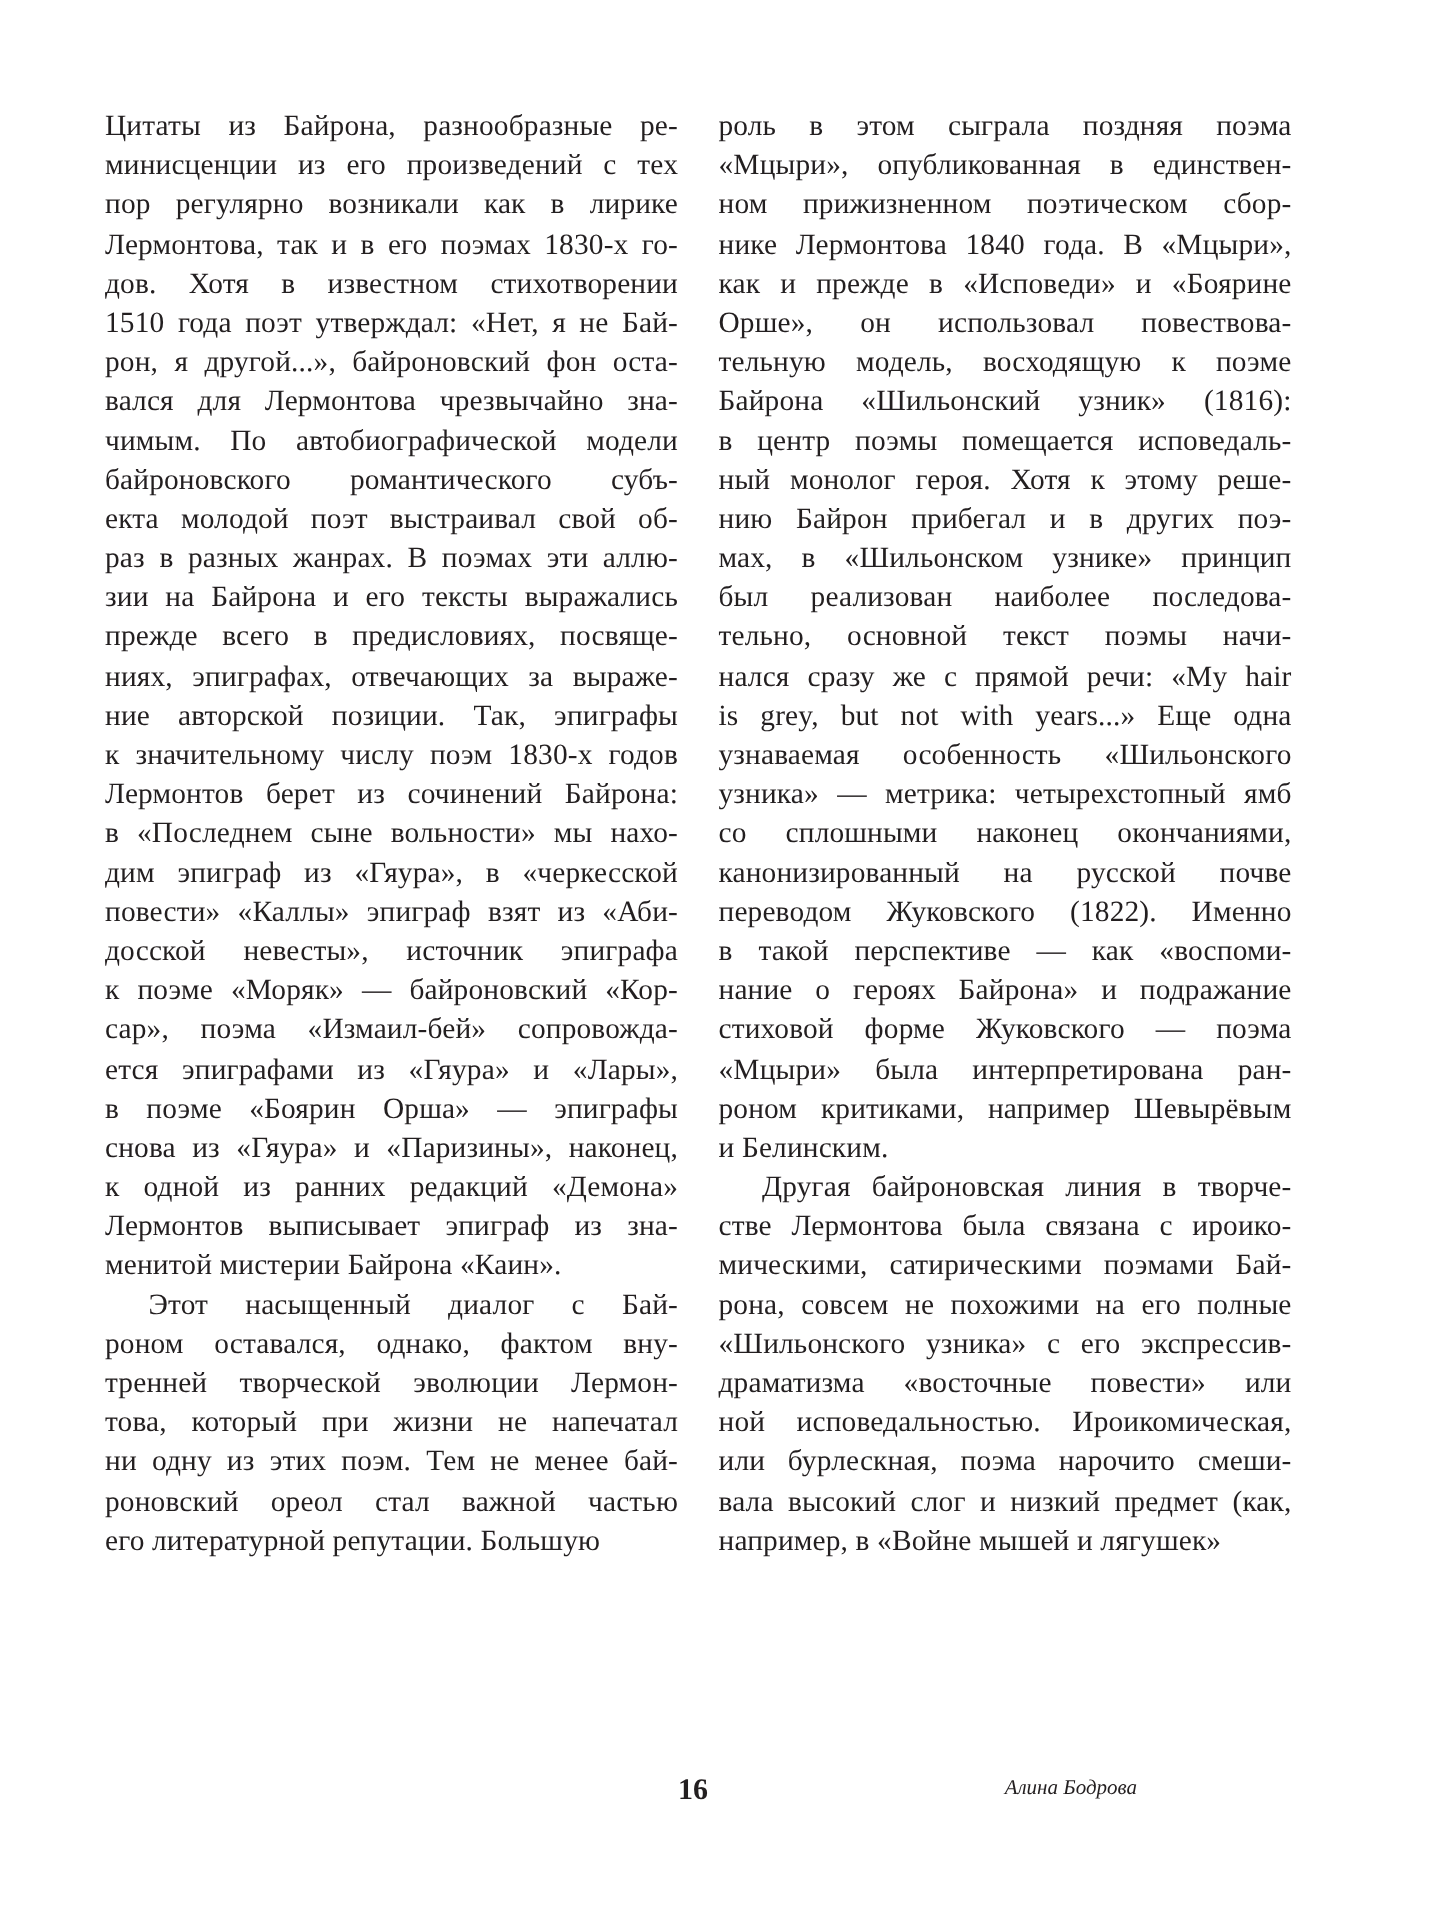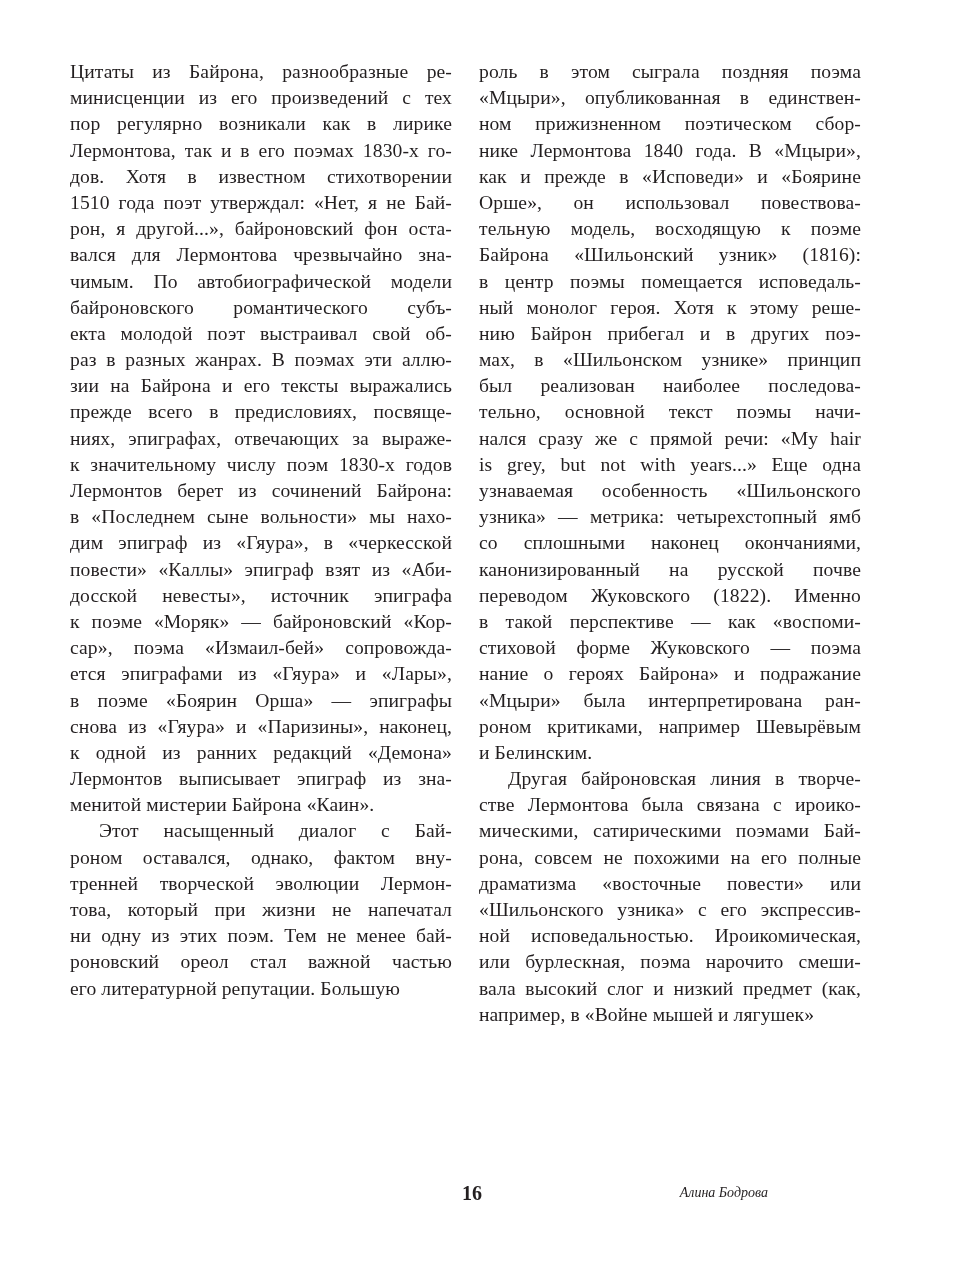--- a/index.html
+++ b/index.html
@@ -15,21 +15,21 @@
       color: #231f20;
       font-family: "Liberation Serif", "DejaVu Serif", serif;
     }
     .page {
       position: absolute;
       left: 0; top: 0;
       width: 963px; height: 1270px;
     }
     .column {
       position: absolute;
-      top: 59px;
+      top: 72px;
       width: 382px;
     }
     .col-left { left: 70px; }
     .col-right { left: 479px; }
     .line {
       display: block;
       height: 26.2px;
       line-height: 26.2px;
       font-size: 19.6px;
       white-space: nowrap;
@@ -39,21 +39,21 @@
     }
     .line.last {
       text-align-last: left;
     }
     .line.indent {
       padding-left: 29px;
     }
     .footer {
       position: absolute;
       top: 1178px;
-      left: 10px;
+      left: 0;
       width: 861px;
       height: 30px;
     }
     .page-number {
       position: absolute;
       left: 452px;
       top: 0;
       font-size: 20px;
       font-weight: bold;
       line-height: 30px;
@@ -81,20 +81,21 @@
         <span class="line">1510 года поэт утверждал: «Нет, я не Бай-</span>
         <span class="line">рон, я другой...», байроновский фон оста-</span>
         <span class="line">вался для Лермонтова чрезвычайно зна-</span>
         <span class="line">чимым. По автобиографической модели</span>
         <span class="line">байроновского романтического субъ-</span>
         <span class="line">екта молодой поэт выстраивал свой об-</span>
         <span class="line">раз в разных жанрах. В поэмах эти аллю-</span>
         <span class="line">зии на Байрона и его тексты выражались</span>
         <span class="line">прежде всего в предисловиях, посвяще-</span>
         <span class="line">ниях, эпиграфах, отвечающих за выраже-</span>
+        <span class="line">ние авторской позиции. Так, эпиграфы</span>
         <span class="line">к значительному числу поэм 1830-х годов</span>
         <span class="line">Лермонтов берет из сочинений Байрона:</span>
         <span class="line">в «Последнем сыне вольности» мы нахо-</span>
         <span class="line">дим эпиграф из «Гяура», в «черкесской</span>
         <span class="line">повести» «Каллы» эпиграф взят из «Аби-</span>
         <span class="line">досской невесты», источник эпиграфа</span>
         <span class="line">к поэме «Моряк» — байроновский «Кор-</span>
         <span class="line">сар», поэма «Измаил-бей» сопровожда-</span>
         <span class="line">ется эпиграфами из «Гяура» и «Лары»,</span>
         <span class="line">в поэме «Боярин Орша» — эпиграфы</span>
@@ -130,33 +131,33 @@
         <span class="line">был реализован наиболее последова-</span>
         <span class="line">тельно, основной текст поэмы начи-</span>
         <span class="line">нался сразу же с прямой речи: «My hair</span>
         <span class="line">is grey, but not with years...» Еще одна</span>
         <span class="line">узнаваемая особенность «Шильонского</span>
         <span class="line">узника» — метрика: четырехстопный ямб</span>
         <span class="line">со сплошными наконец окончаниями,</span>
         <span class="line">канонизированный на русской почве</span>
         <span class="line">переводом Жуковского (1822). Именно</span>
         <span class="line">в такой перспективе — как «воспоми-</span>
+        <span class="line">нание о героях Байрона» и подражание</span>
         <span class="line">стиховой форме Жуковского — поэма</span>
-        <span class="line">нание о героях Байрона» и подражание</span>
         <span class="line">«Мцыри» была интерпретирована ран-</span>
         <span class="line">роном критиками, например Шевырёвым</span>
         <span class="line last">и Белинским.</span>
       </div>
       <div>
         <span class="line indent">Другая байроновская линия в творче-</span>
         <span class="line">стве Лермонтова была связана с ироико-</span>
         <span class="line">мическими, сатирическими поэмами Бай-</span>
         <span class="line">рона, совсем не похожими на его полные</span>
+        <span class="line">«Шильонского узника» с его экспрессив-</span>
         <span class="line">драматизма «восточные повести» или</span>
-        <span class="line">«Шильонского узника» с его экспрессив-</span>
         <span class="line">ной исповедальностью. Ироикомическая,</span>
         <span class="line">или бурлескная, поэма нарочито смеши-</span>
         <span class="line">вала высокий слог и низкий предмет (как,</span>
         <span class="line last">например, в «Войне мышей и лягушек»</span>
       </div>
     </div>
 
   <div class="footer">
     <span class="page-number">16</span>
     <span class="running-author">Алина Бодрова</span>

